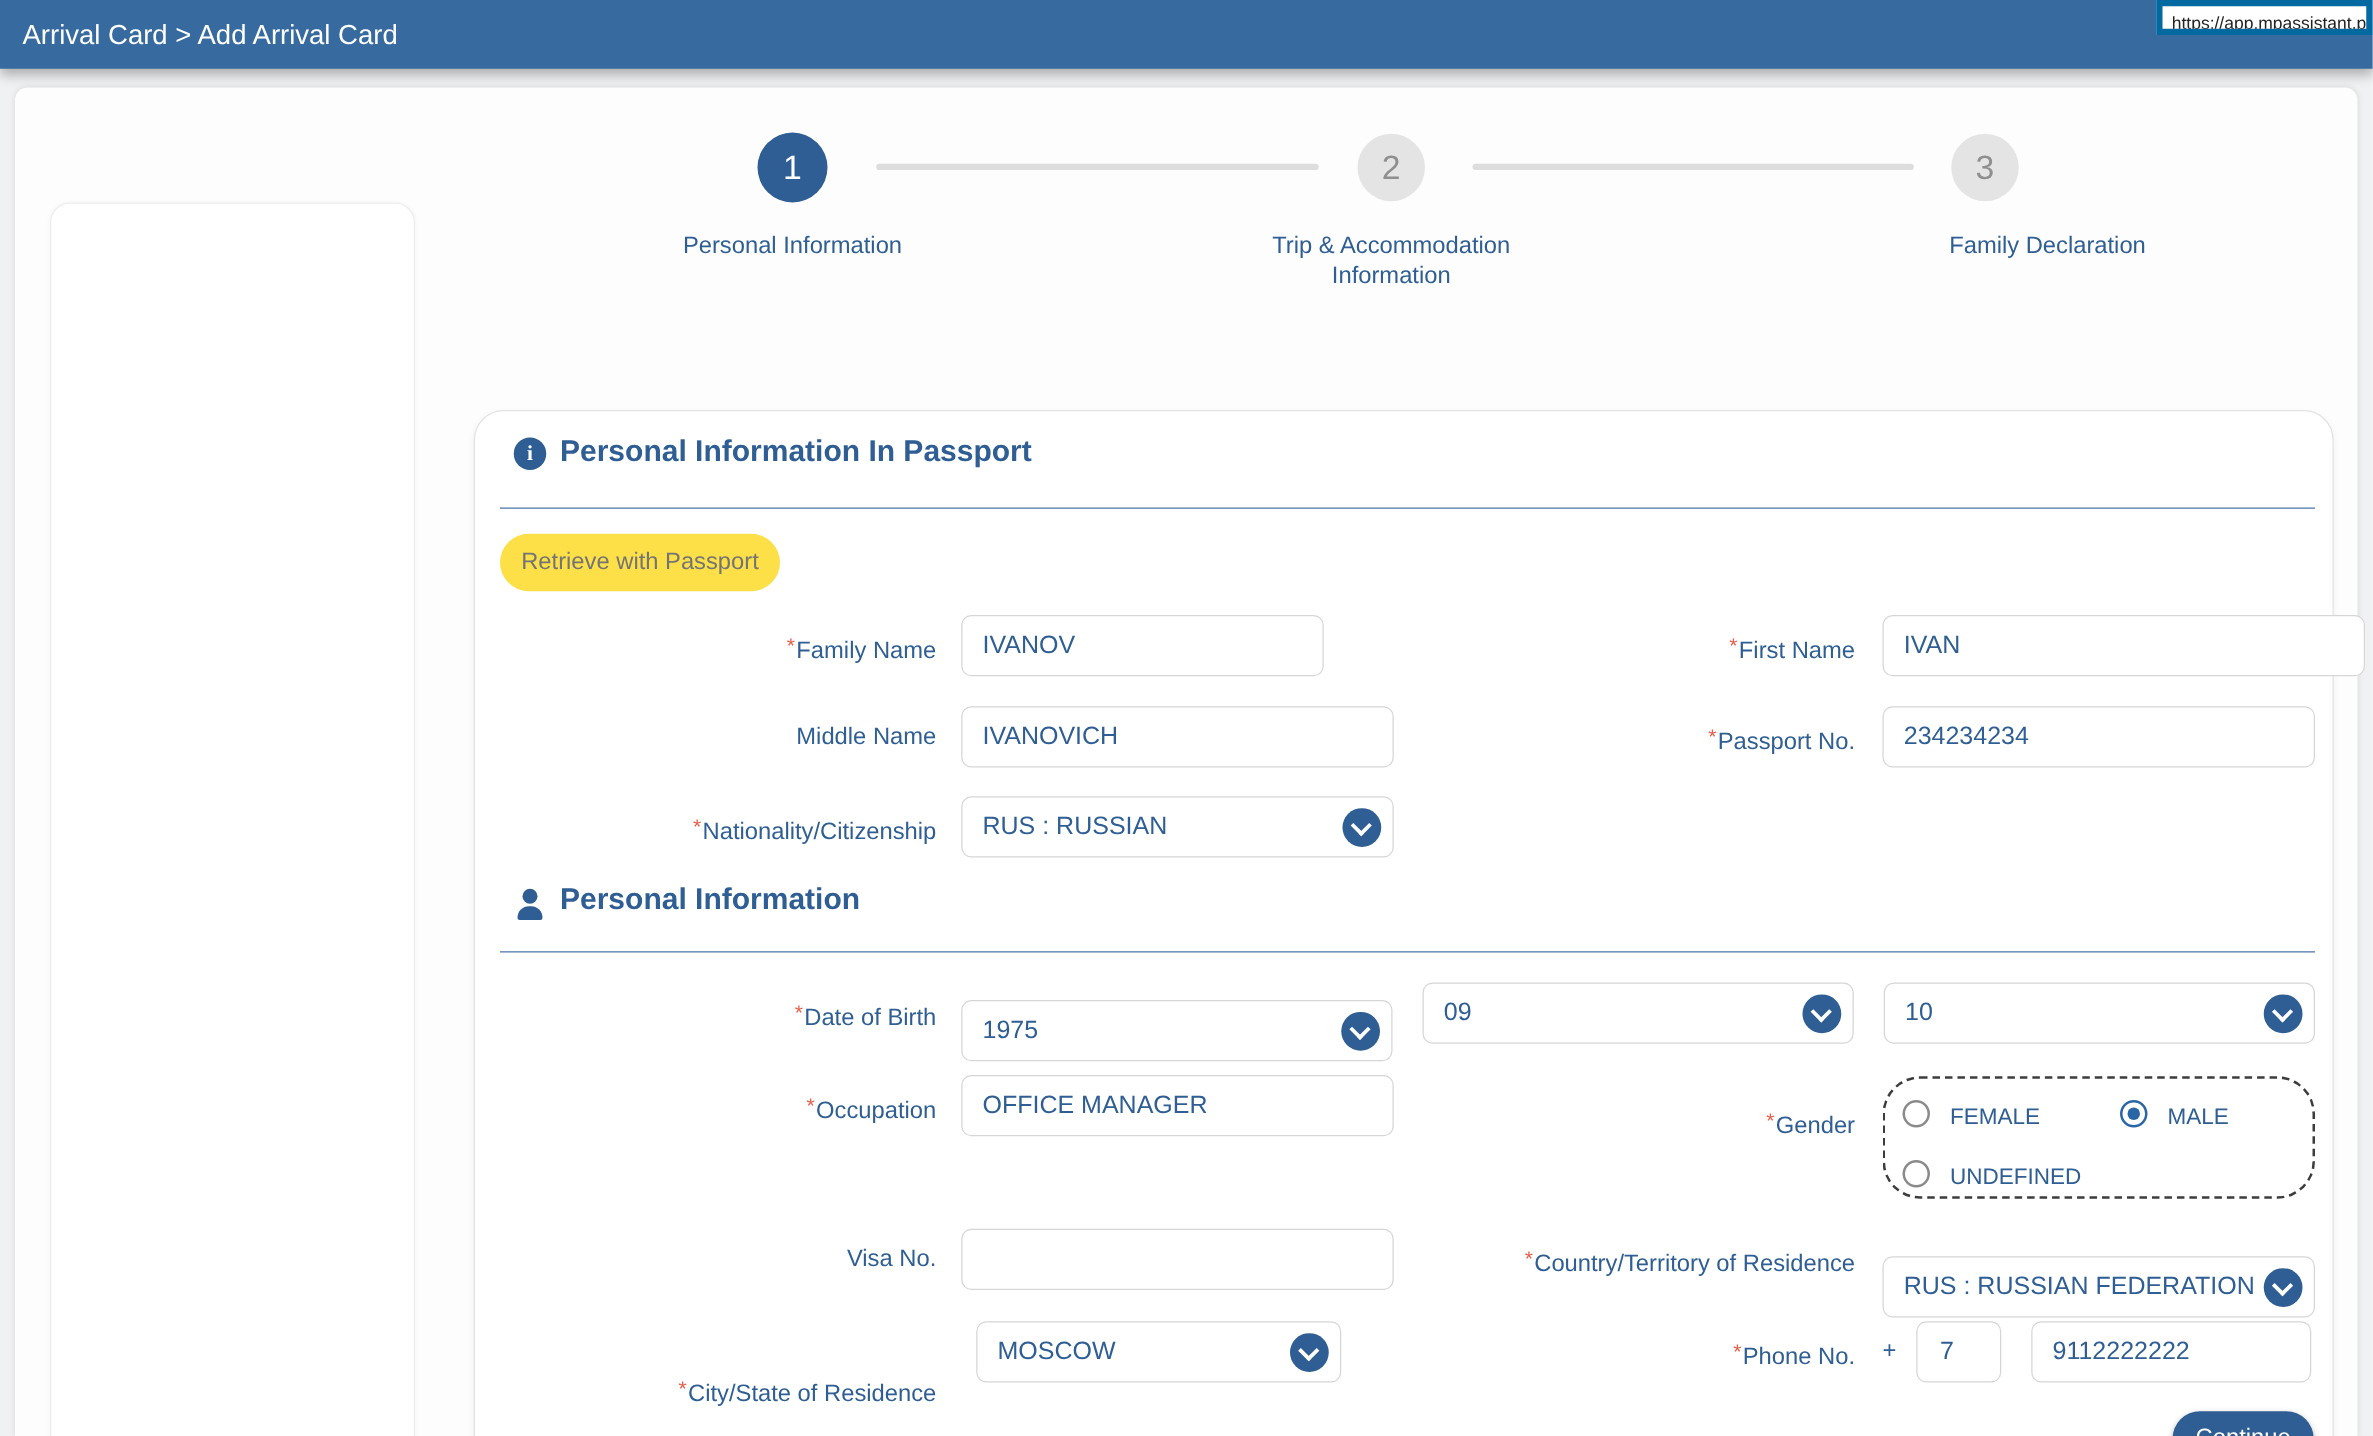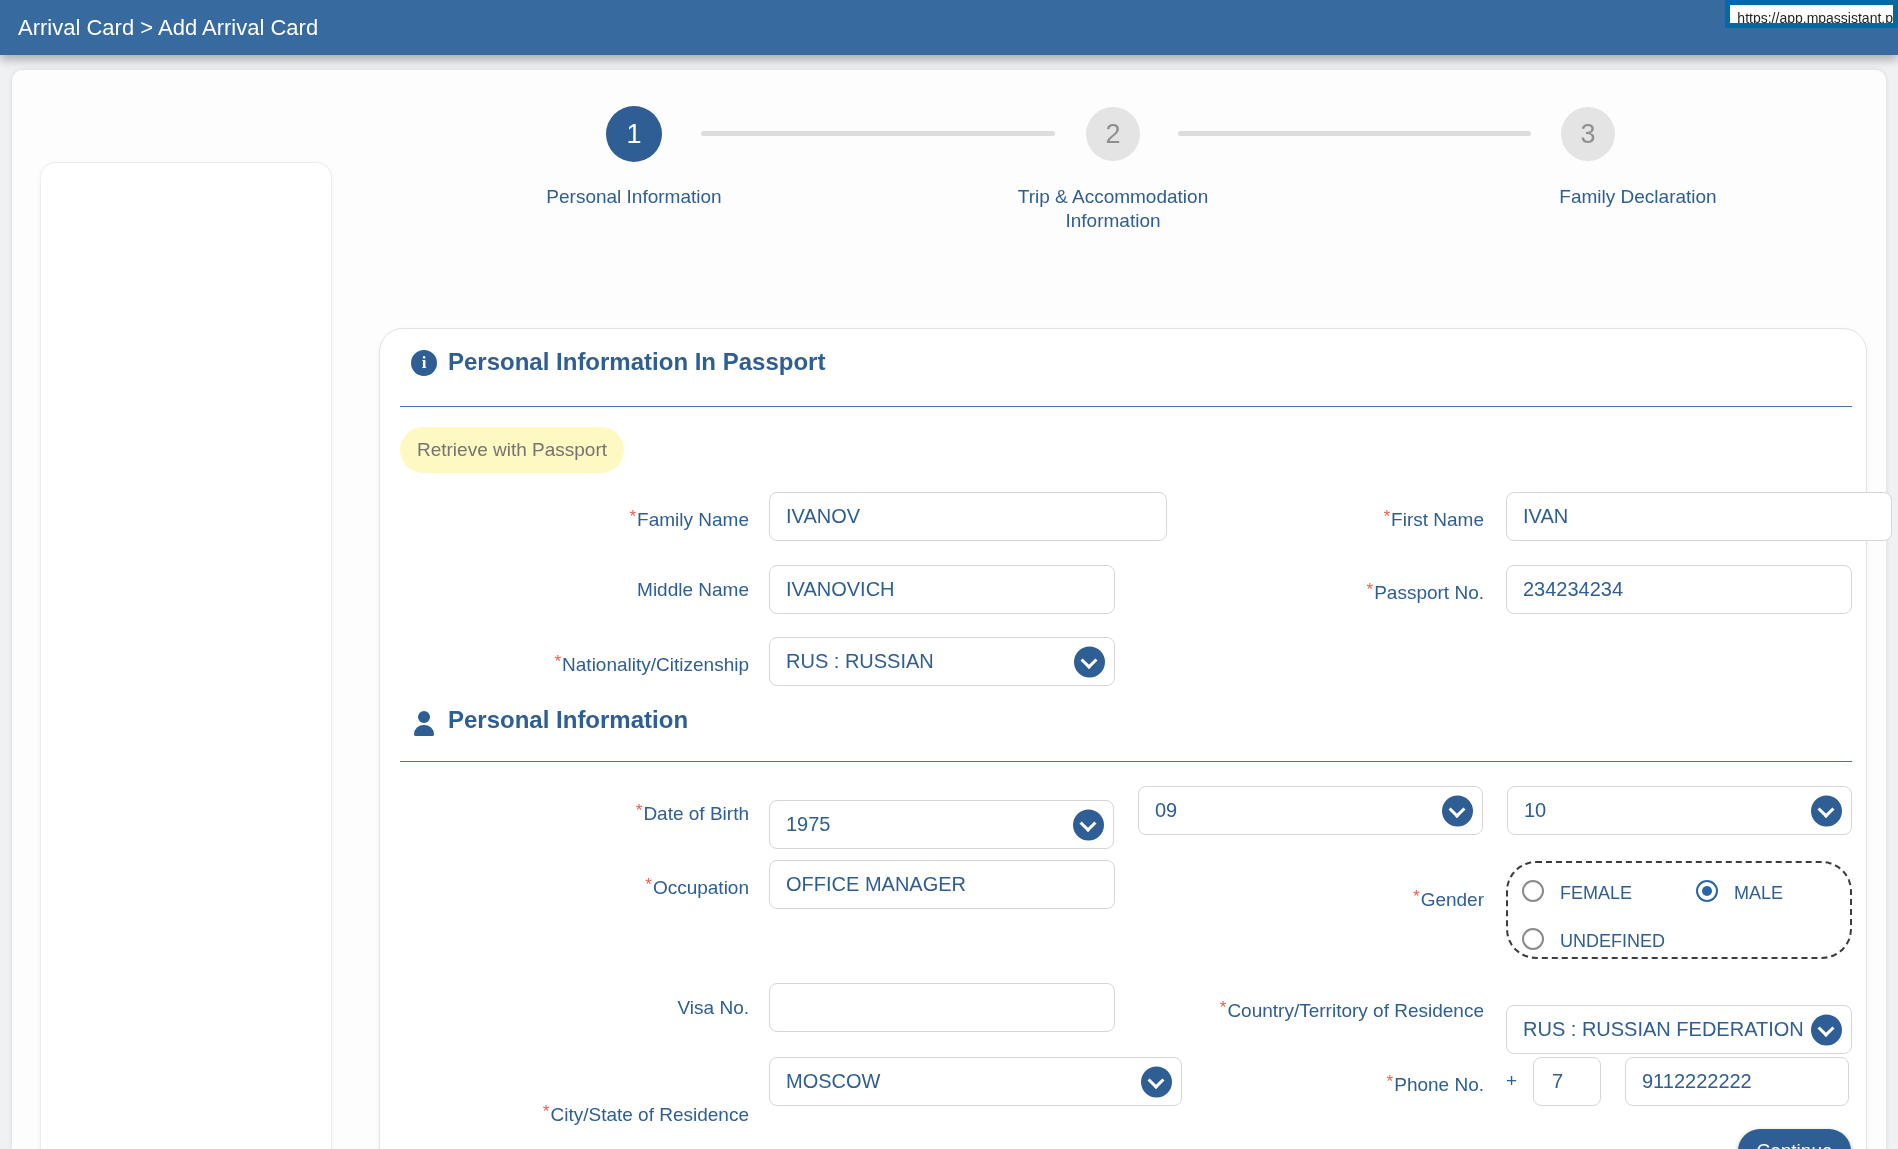--- a/index.html
+++ b/index.html
@@ -46,21 +46,21 @@
   .info-icon { position:absolute; width:26px; height:26px; border-radius:50%;
     background:#2e5e93; color:#fff; display:flex; align-items:center; justify-content:center;
     font-size:17px; font-weight:bold; font-family:"Liberation Serif","DejaVu Serif",serif; }
   .person-icon { position:absolute; width:26px; height:26px; }
   .person-icon::before { content:""; position:absolute; left:7px; top:1px; width:12px; height:12px;
     border-radius:50%; background:#2e5e93; }
   .person-icon::after { content:""; position:absolute; left:3px; top:15px; width:20px; height:11px;
     border-radius:10px 10px 2px 2px; background:#2e5e93; }
 
   .btn-retrieve { position:absolute; left:20px; top:98px; width:224px; height:46px;
-    border:none; border-radius:23px; background:#fef9c3; color:#747474; font-size:19px;
+    border:none; border-radius:23px; background:#fde047; color:#747474; font-size:19px;
     font-family:inherit; cursor:pointer; }
 
   .f-label { position:absolute; text-align:right; color:#2e5e93; font-size:19px;
     line-height:24px; white-space:nowrap; }
   .req { color:#e8604c; font-size:17px; vertical-align:4px; margin-right:1px; }
 
   .f-input { position:absolute; height:49px; border:1px solid #d6d6d6; border-radius:8px;
     background:#fff; color:#2e5e93; font-size:20px; font-family:inherit; padding:0 16px;
     outline:none; }
   .f-select { position:absolute; height:49px; border:1px solid #d6d6d6; border-radius:8px;
@@ -116,21 +116,21 @@
 
     <span class="info-icon" style="left:31px; top:21px;">i</span>
     <div class="section-title" style="left:68px; top:19px;">Personal Information In Passport</div>
     <div class="section-rule" style="top:77px;"></div>
 
     <button class="btn-retrieve">Retrieve with Passport</button>
 
     <div class="f-label" style="left:39px; top:176px; width:330px;">
       <span class="req">*</span><span>Family Name</span>
     </div>
-    <input class="f-input" style="left: 389px; top: 163px; width: 398px;" value="IVANOV">
+    <input class="f-input" style="left: 389px; top: 163px; width: 290px;" value="IVANOV">
 
     <div class="f-label" style="left:774px; top:176px; width:330px;">
       <span class="req">*</span><span>First Name</span>
     </div>
     <input class="f-input" style="left: 1126px; top: 163px; width: 386px;" value="IVAN">
 
     <div class="f-label" style="left:39px; top:249px; width:330px;">Middle Name</div>
     <input class="f-input" style="left: 389px; top: 236px; width: 346px;" value="IVANOVICH">
 
     <div class="f-label" style="left:774px; top:249px; width:330px;">
@@ -190,21 +190,21 @@
       <span class="req">*</span><span>Country/Territory of Residence</span>
     </div>
     <div class="f-select" style="left:1126px; top:676px; width:346px;">
       <span>RUS : RUSSIAN FEDERATION</span>
       <span class="select-chevron" style="background:#2e5e93;"></span>
     </div>
 
     <div class="f-label" style="left:39px; top:771px; width:330px;">
       <span class="req">*</span><span>City/State of Residence</span>
     </div>
-    <div class="f-select" style="left:389px; top:728px; width:413px;">
+    <div class="f-select" style="left:401px; top:728px; width:292px;">
       <span>MOSCOW</span>
       <span class="select-chevron"></span>
     </div>
 
     <div class="f-label" style="left:774px; top:741px; width:330px;">
       <span class="req">*</span><span>Phone No.</span>
     </div>
     <span class="plus-sign" style="left:1126px; top:741px;">+</span>
     <input class="f-input" style="left: 1153px; top: 728px; width: 68px; padding: 0px 0px 0px 18px;" value="7">
     <input class="f-input" style="left: 1245px; top: 728px; width: 224px;" value="9112222222">

